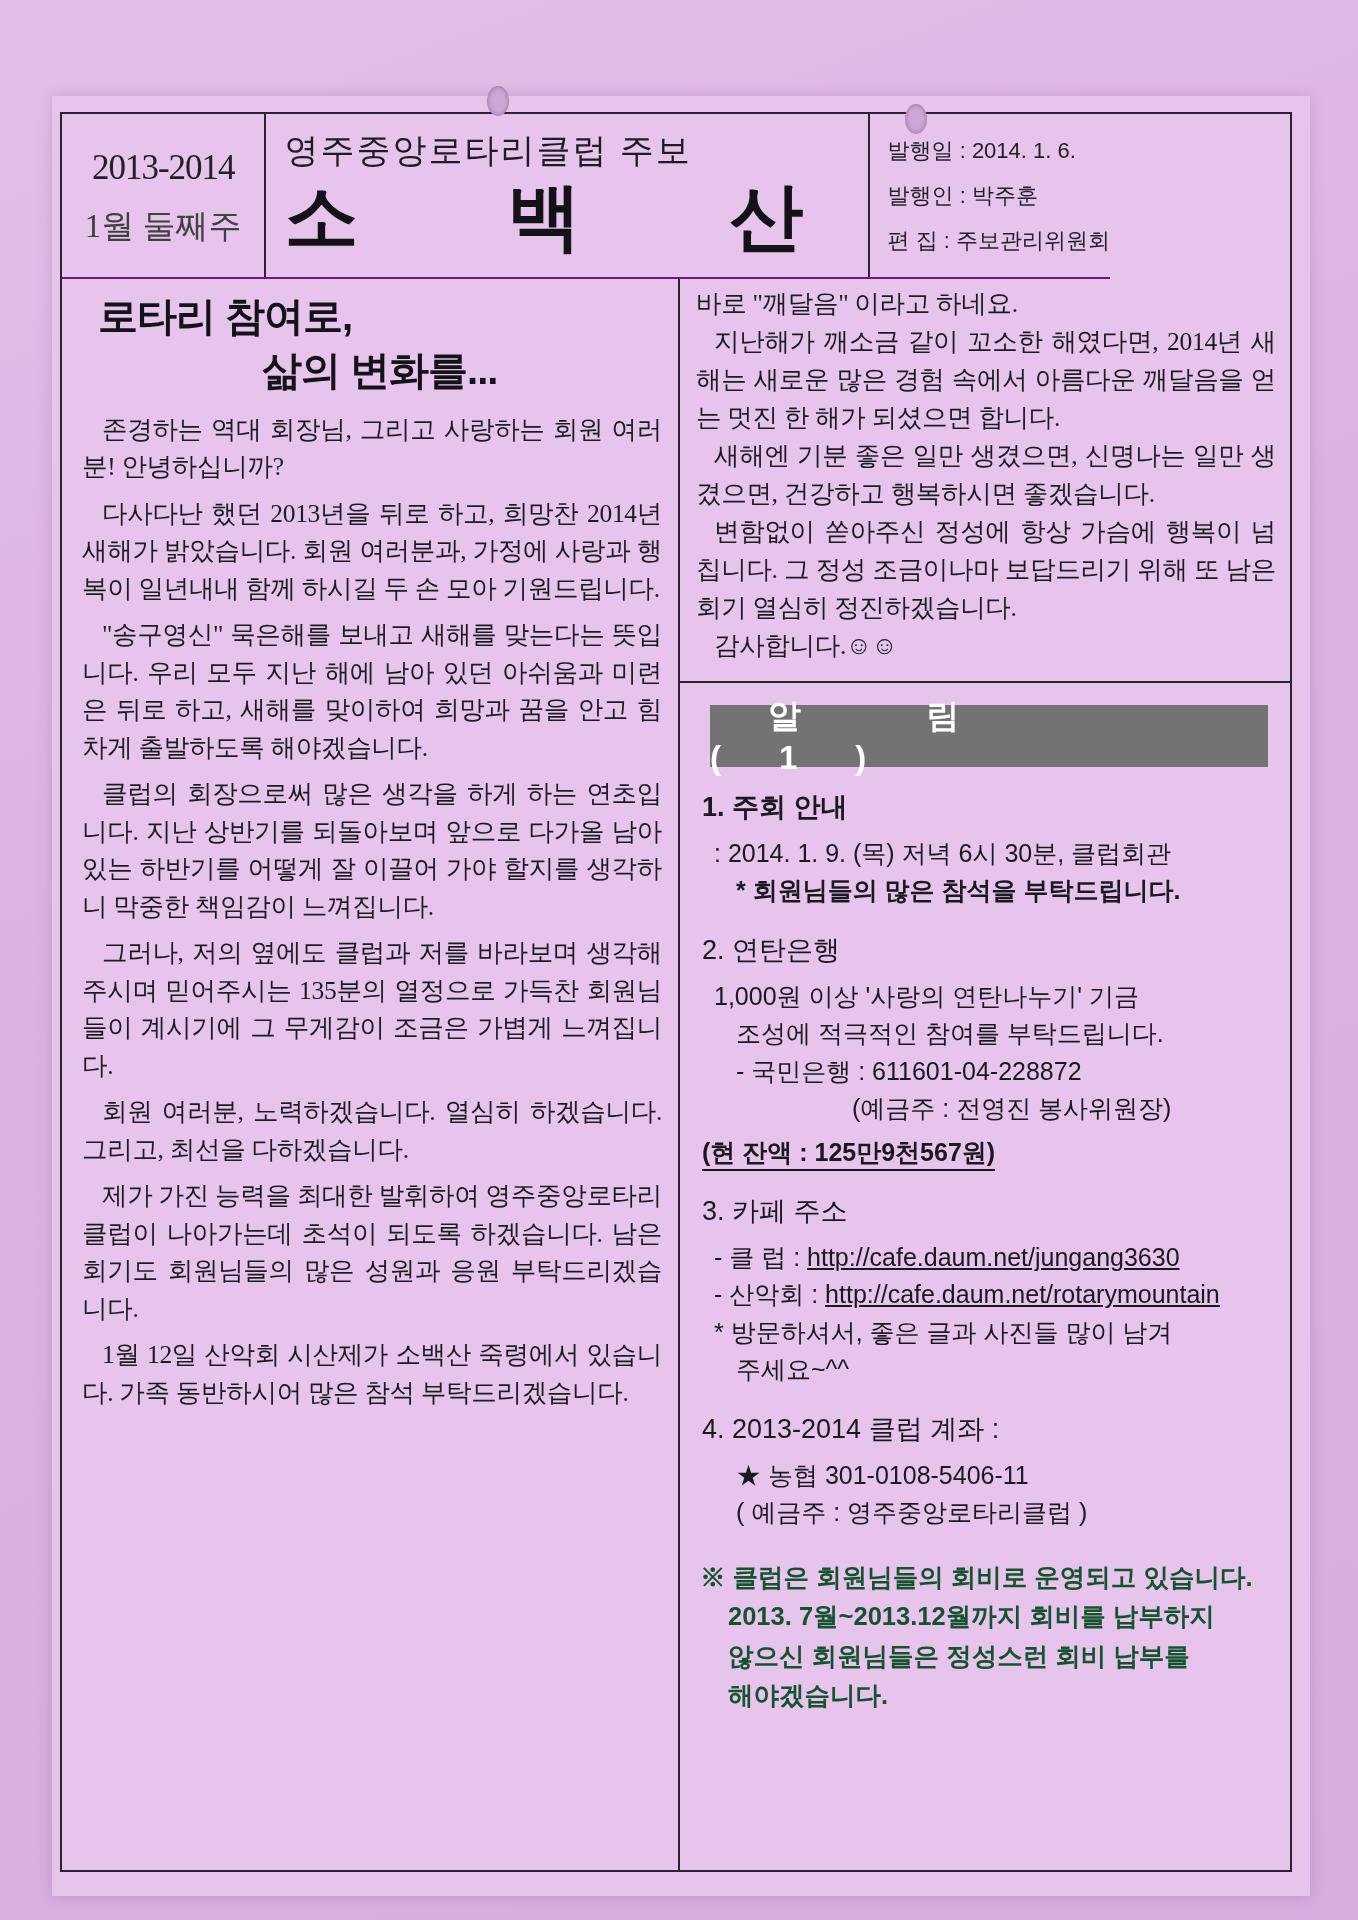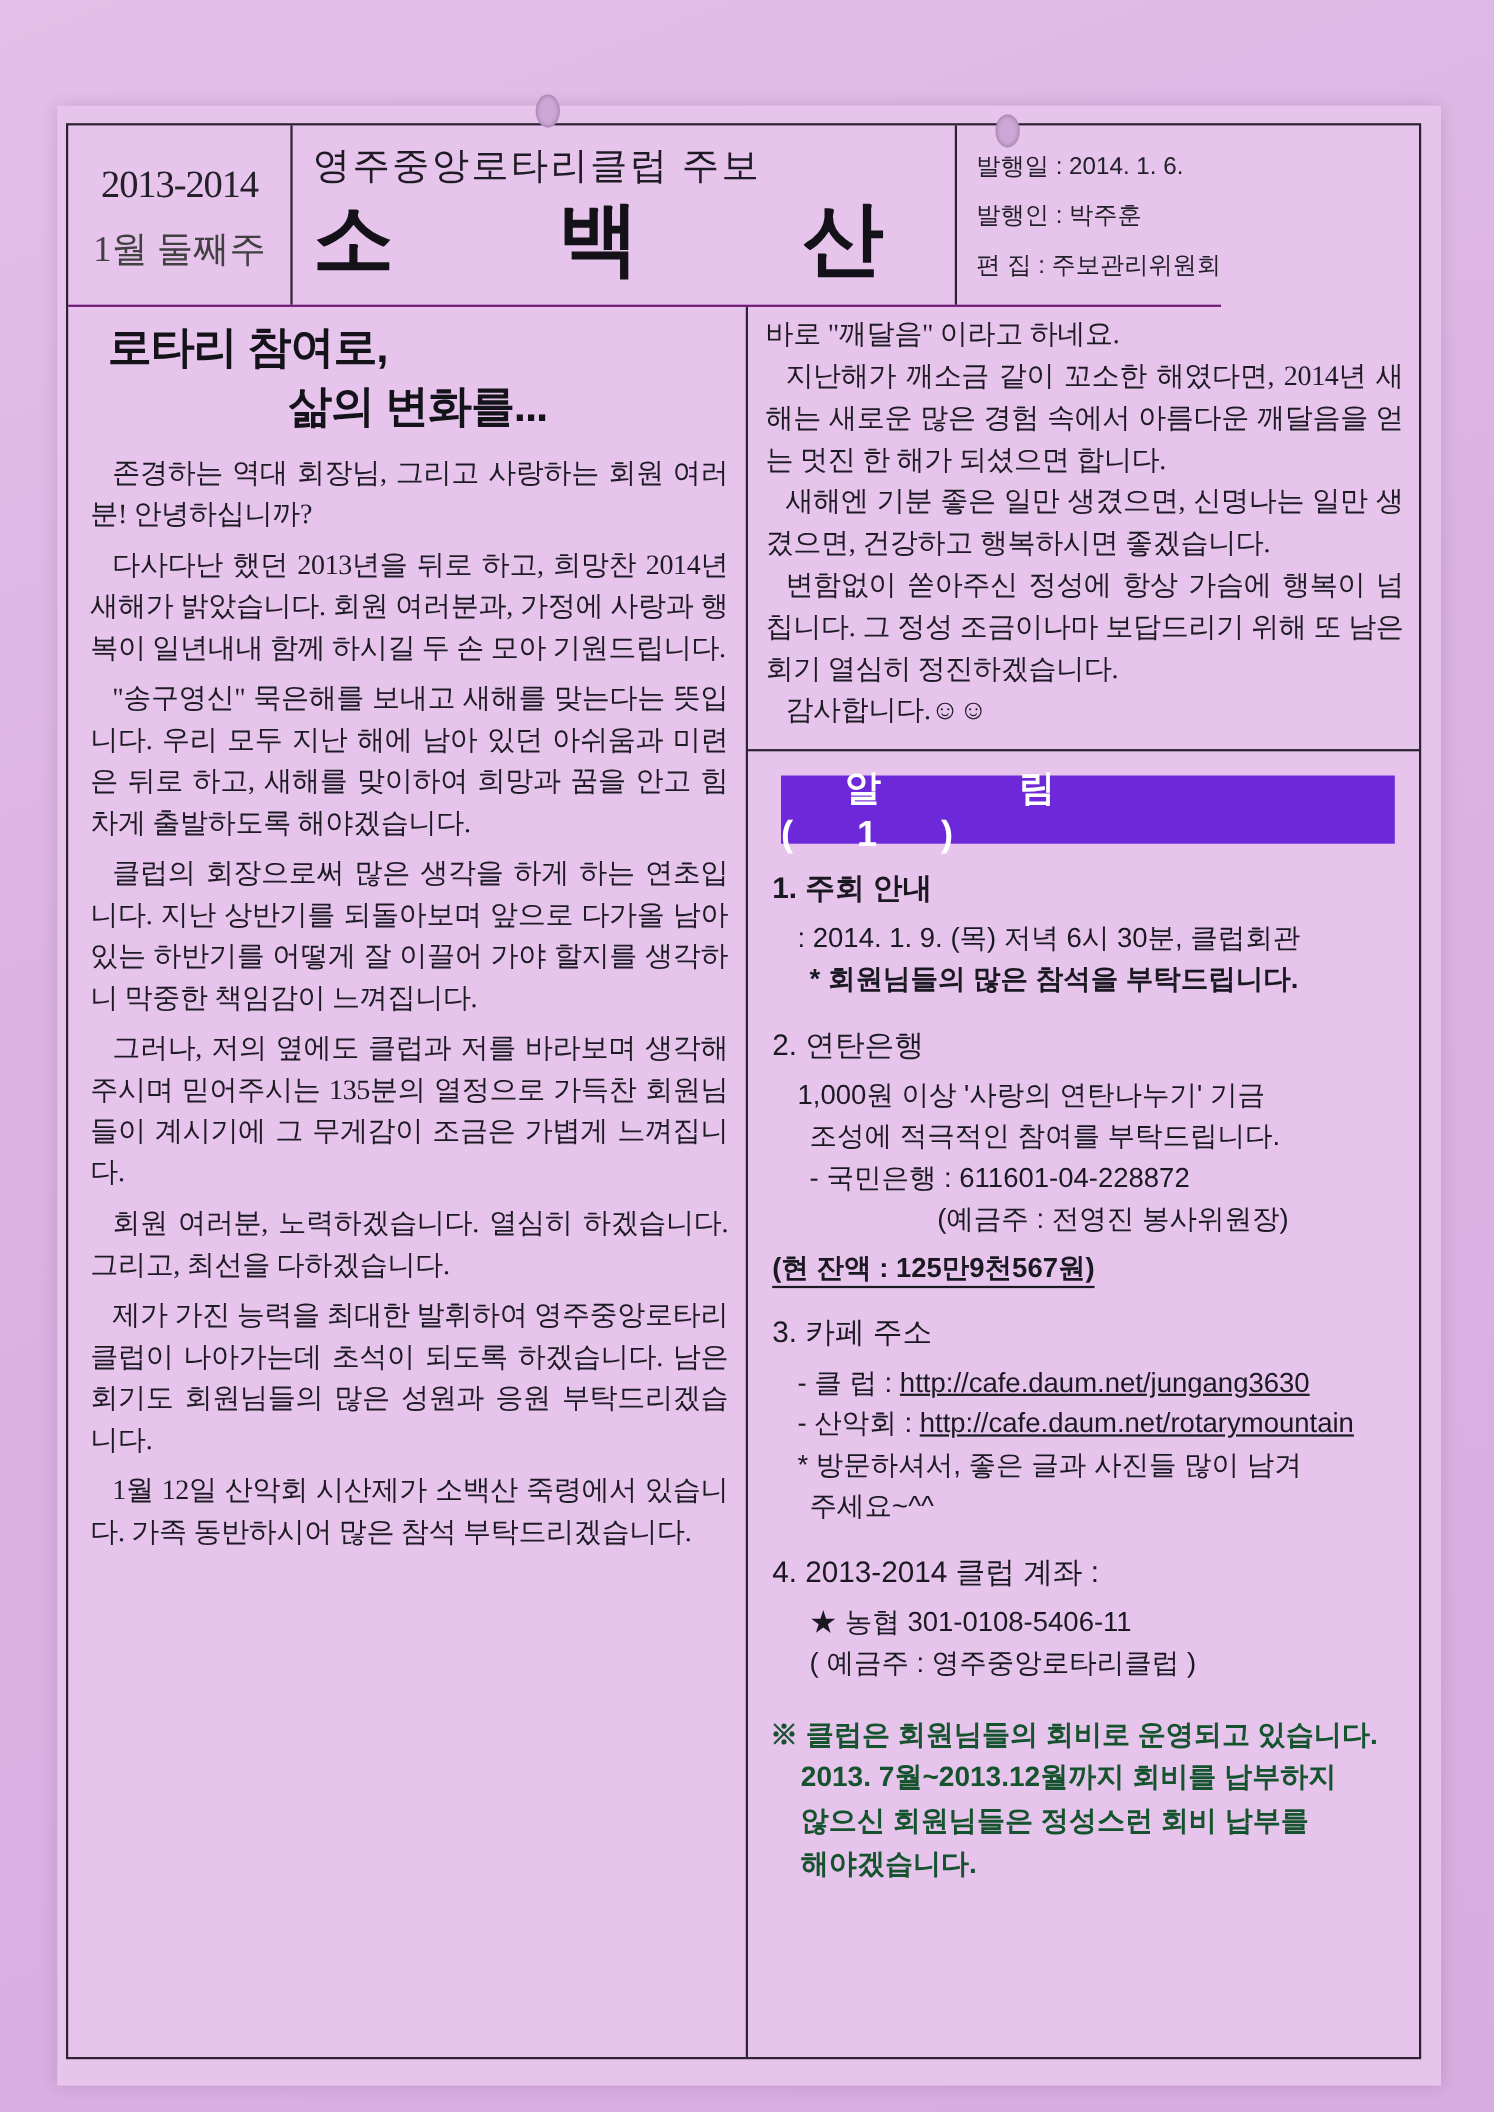--- a/index.html
+++ b/index.html
@@ -185,21 +185,21 @@
   .rule {
     border: 0;
     border-top: 2px solid #2b2430;
     margin: 16px -14px 0 -16px;
   }
 
   
   .banner {
     margin: 22px 8px 0 14px;
     height: 62px;
-    background: #6d28d9;
+    background: #737373;
     color: #ffffff;
     font-family: "Liberation Sans", sans-serif;
     font-weight: bold;
     font-size: 33px;
     display: flex;
     align-items: center;
     justify-content: center;
     letter-spacing: 58px;
     text-indent: 58px;
   }
@@ -210,21 +210,21 @@
     color: #1a1820;
   }
   .sec-title {
     font-size: 27px;
     font-weight: bold;
     margin-bottom: 10px;
   }
   .sec-line {
     font-size: 25px;
     line-height: 1.5;
-    margin-left: 23px;
+    margin-left: 12px;
     white-space: nowrap;
   }
   .sec-line.bold { font-weight: bold; }
   .sec-line.indent2 { margin-left: 34px; }
   .sec-line.indent3 { margin-left: 150px; }
   .sec-title.plain { font-weight: normal; }
   .link {
     text-decoration: underline;
     color: #1a1820;
   }

